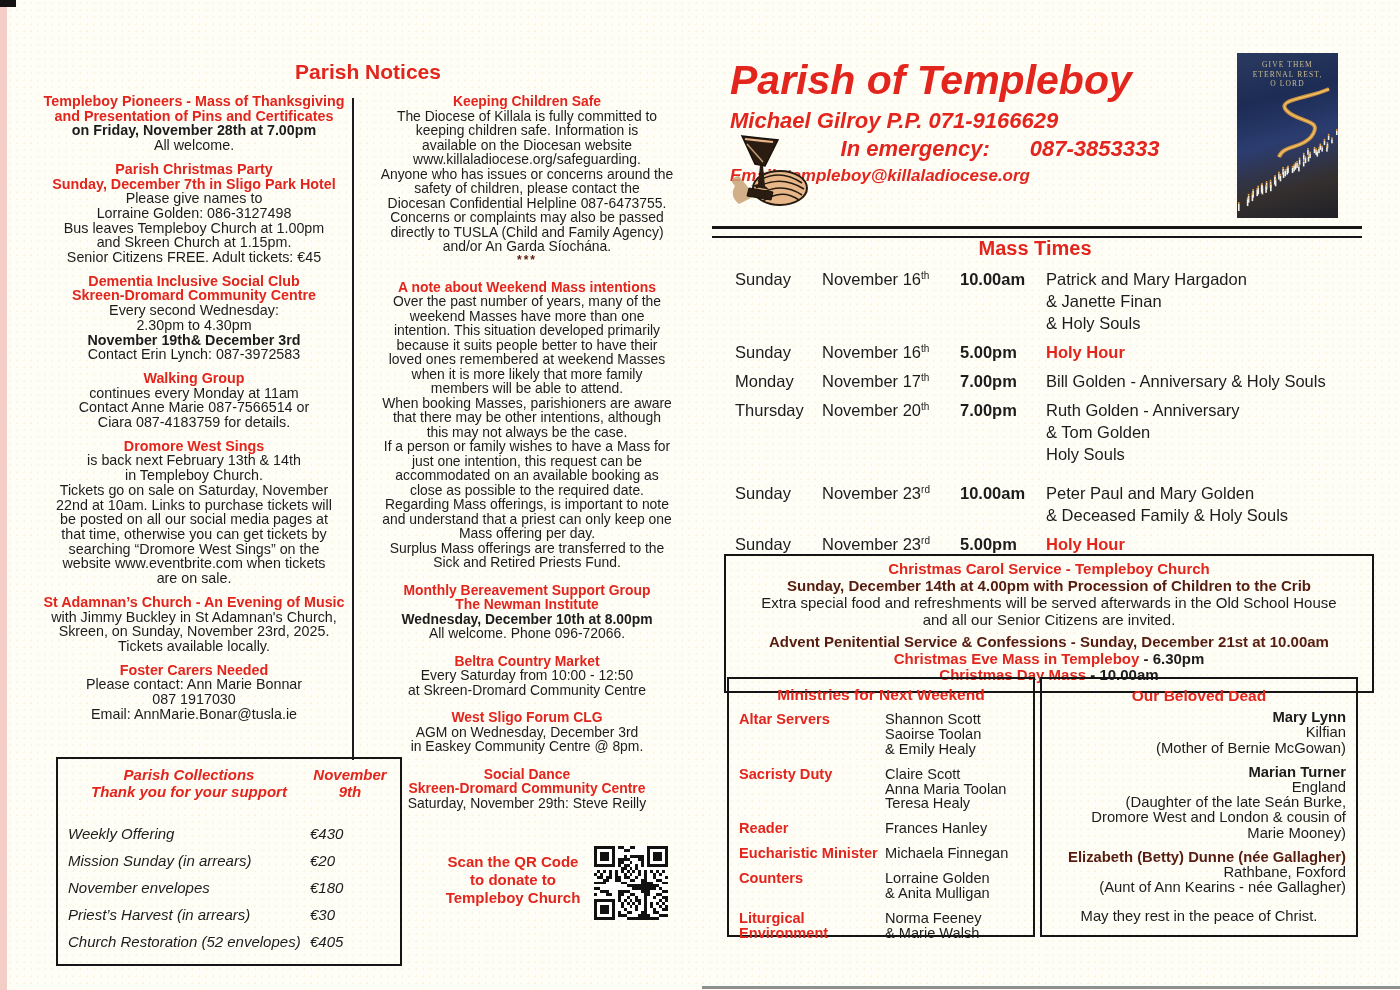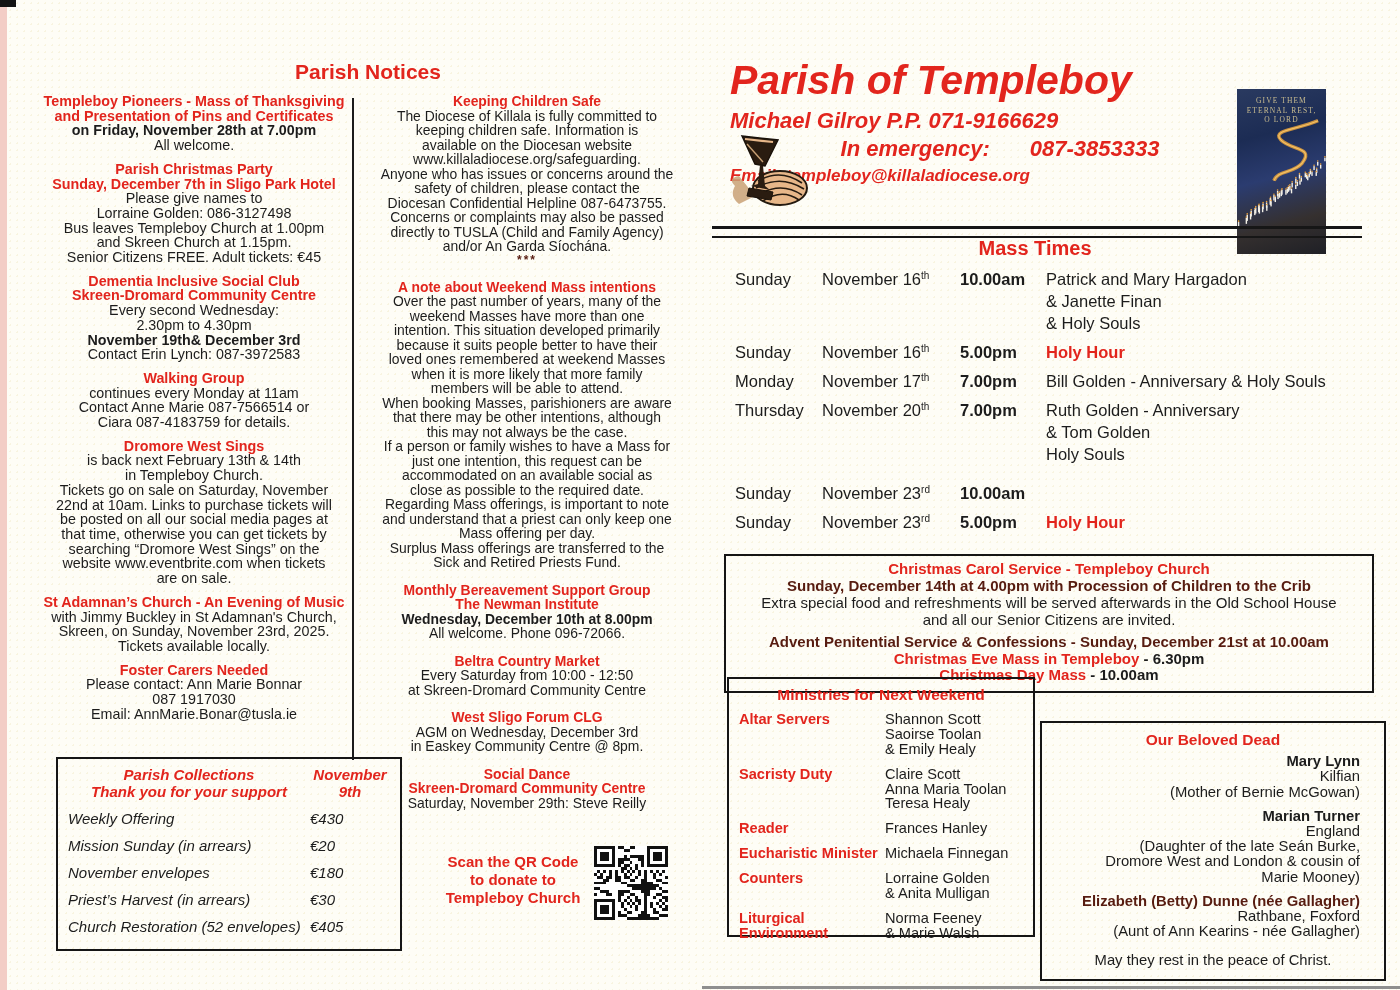--- a/index.html
+++ b/index.html
@@ -30,38 +30,38 @@
   #col1{position:absolute;left:38px;top:94px;width:312px;text-align:center;
     font-size:14.3px;line-height:14.7px;}
   #col1 .section{margin-bottom:9px;}
   #col-divider{position:absolute;left:352px;top:98px;width:2px;height:662px;background:#1b1b1b;}
   #col2{position:absolute;left:360px;top:94px;width:334px;text-align:center;
     font-size:13.9px;line-height:14.5px;}
   #col2 .section{margin-bottom:13px;}
 
   #collections-box{position:absolute;left:56px;top:757px;width:322px;
     border:2px solid #151515;padding:7px 10px 9px;font-style:italic;font-size:15px;}
-  .col-head{display:grid;grid-template-columns:1fr 80px;margin-bottom:5px;}
+  .col-head{display:grid;grid-template-columns:1fr 80px;margin-bottom:20px;}
   .col-head div{color:var(--red);font-weight:700;text-align:center;line-height:17px;}
   .col-row{display:grid;grid-template-columns:1fr 80px;line-height:27px;}
 
   #qr-text{position:absolute;left:432px;top:853px;width:162px;text-align:center;
     font-size:15px;line-height:18px;}
   #qr-svg{position:absolute;left:594px;top:846px;width:74px;height:74px;}
 
   
   #rp-header{position:absolute;left:730px;top:58px;width:540px;text-align:left;
     color:var(--red);font-style:italic;font-weight:700;}
   #rp-title{font-size:41px;line-height:44px;}
   #rp-priest{font-size:22px;margin-top:6px;}
   #rp-emergency{font-size:22px;margin-top:2px;display:flex;justify-content:center;gap:40px;}
   #rp-email{font-size:17px;margin-top:4px;}
   #chalice-icon{position:absolute;left:725px;top:126px;width:90px;height:98px;}
-  #painting{position:absolute;left:1237px;top:53px;width:89px;height:165px;
-    background:linear-gradient(165deg,#2a3a60 0%,#1c2c54 28%,#2b3c70 52%,#35302f 78%,#1f2026 100%);margin-top:36px;}
+  #painting{position:absolute;left:1237px;top:53px;width:101px;height:165px;
+    background:linear-gradient(165deg,#2a3a60 0%,#1c2c54 28%,#2b3c70 52%,#35302f 78%,#1f2026 100%);}
   #painting-caption{position:absolute;top:7px;left:0;width:100%;text-align:center;
     font-family:"Liberation Serif",serif;font-size:7.5px;line-height:9.5px;
     letter-spacing:1.1px;color:#c9bc90;text-transform:uppercase;}
   #painting svg{position:absolute;inset:0;}
   #header-rule{position:absolute;left:712px;top:226px;width:650px;height:7px;
     border-top:3px solid #161616;border-bottom:2px solid #161616;}
 
   #mass-title{position:absolute;left:720px;top:237px;width:630px;text-align:center;
     font-size:20px;font-weight:700;color:var(--red);}
   #mass-table{position:absolute;left:735px;top:268px;width:628px;}
@@ -74,21 +74,21 @@
   #carol-box{position:absolute;left:724px;top:554px;width:618px;border:2px solid #151515;
     text-align:center;padding:5px 14px 7px;font-size:15px;line-height:16.9px;}
 
   #ministries-box{position:absolute;left:727px;top:677px;width:284px;height:238px;
     border:2px solid #151515;padding:9px 10px;font-size:14.6px;line-height:14.9px;}
   #ministries-title{text-align:center;color:var(--red);font-weight:700;font-size:15.5px;margin-bottom:9px;}
   .min-row{display:grid;grid-template-columns:146px 1fr;margin-bottom:10px;text-align:left;}
   .min-row .role div{color:var(--red);font-weight:700;}
 
   #dead-box{position:absolute;left:1040px;top:677px;width:294px;height:238px;
-    border:2px solid #151515;padding:9px 24px;text-align:center;font-size:14.8px;line-height:15.2px;margin-top:44px;}
+    border:2px solid #151515;padding:9px 10px;text-align:center;font-size:14.8px;line-height:15.2px;}
   #dead-title{color:var(--red);font-weight:700;font-size:15.5px;margin-bottom:7px;}
   .dead-entry{margin-bottom:9px;text-align:right;}
   #dead-closing{margin-top:14px;}
 
   
   #edge-left{position:absolute;left:0;top:0;width:7px;height:990px;background:#f3cdc6;}
   #corner-mark{position:absolute;left:0;top:0;width:16px;height:7px;background:#131313;}
   #bottom-line{position:absolute;left:702px;top:986px;width:698px;height:3px;background:#8f8f8f;}
 </style>
 </head>
@@ -177,21 +177,21 @@
       <div>intention. This situation developed primarily</div>
       <div>because it suits people better to have their</div>
       <div>loved ones remembered at weekend Masses</div>
       <div>when it is more likely that more family</div>
       <div>members will be able to attend.</div>
       <div>When booking Masses, parishioners are aware</div>
       <div>that there may be other intentions, although</div>
       <div>this may not always be the case.</div>
       <div>If a person or family wishes to have a Mass for</div>
       <div>just one intention, this request can be</div>
-      <div>accommodated on an available social as</div>
+      <div>accommodated on an available booking as</div>
       <div>close as possible to the required date.</div>
       <div>Regarding Mass offerings, is important to note</div>
       <div>and understand that a priest can only keep one</div>
       <div>Mass offering per day.</div>
       <div>Surplus Mass offerings are transferred to the</div>
       <div>Sick and Retired Priests Fund.</div>
     </div>
     <div class="section">
       <div class="rb">Monthly Bereavement Support Group</div>
       <div class="rb">The Newman Institute</div>
@@ -630,20 +630,24 @@
       <div>
         <div>Ruth Golden - Anniversary</div>
         <div>&amp; Tom Golden</div>
         <div>Holy Souls</div>
       </div>
     </div>
     <div class="mass-row">
       <div>Sunday</div>
       <div>November 23<sup>rd</sup></div>
       <div class="time">10.00am</div>
+      <div>
+        <div>Peter Paul and Mary Golden</div>
+        <div>&amp; Deceased Family &amp; Holy Souls</div>
+      </div>
     </div>
     <div class="mass-row">
       <div>Sunday</div>
       <div>November 23<sup>rd</sup></div>
       <div class="time">5.00pm</div>
       <div>
         <div class="rb">Holy Hour</div>
       </div>
     </div>
   </div>

